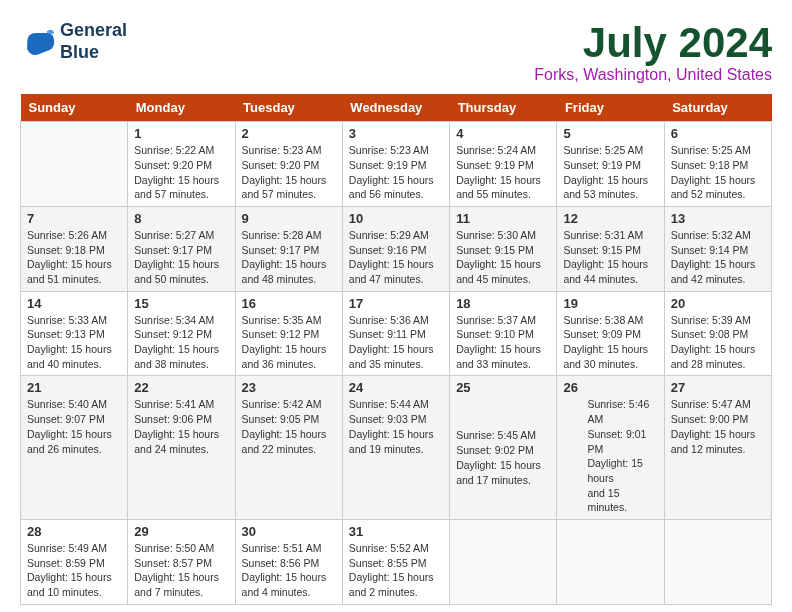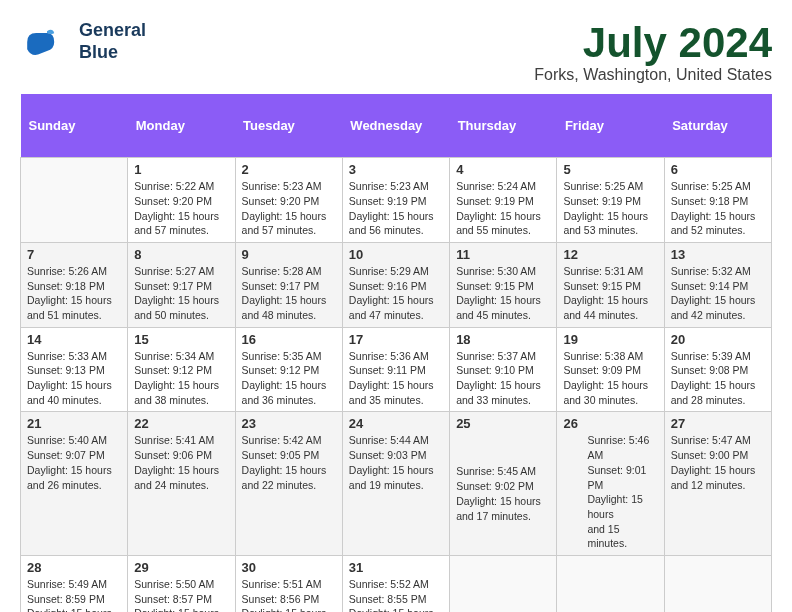--- a/index.html
+++ b/index.html
@@ -12,21 +12,20 @@
     }
     .header {
       display: flex;
       justify-content: space-between;
       align-items: flex-start;
       margin-bottom: 10px;
     }
     .logo {
       display: flex;
       align-items: center;
-      gap: 19px;
     }
     .logo-text {
       font-size: 18px;
       font-weight: bold;
       color: #1a3a5c;
       line-height: 1.2;
     }
     .logo-icon {
       width: 36px;
       height: 36px;
@@ -36,32 +35,32 @@
       text-align: right;
     }
     .month-title {
       font-size: 42px;
       font-weight: bold;
       color: #14532d;
       line-height: 1.1;
     }
     .location {
       font-size: 16px;
-      color: #404040;
+      color: #a21caf;
     }
     table {
       width: 100%;
       border-collapse: collapse;
       font-size: 11px;
     }
     thead th {
-      background-color: #8b5cf6;
+      background-color: #c2410c;
       color: #fff;
       text-align: left;
-      padding: 24px 8px;
+      padding: 6px 8px;
       font-size: 13px;
       font-weight: bold;
     }
     td {
       border: 1px solid #ccc;
       vertical-align: top;
       padding: 4px 6px;
       height: 80px;
       width: 14.28%;
       color: #333;

